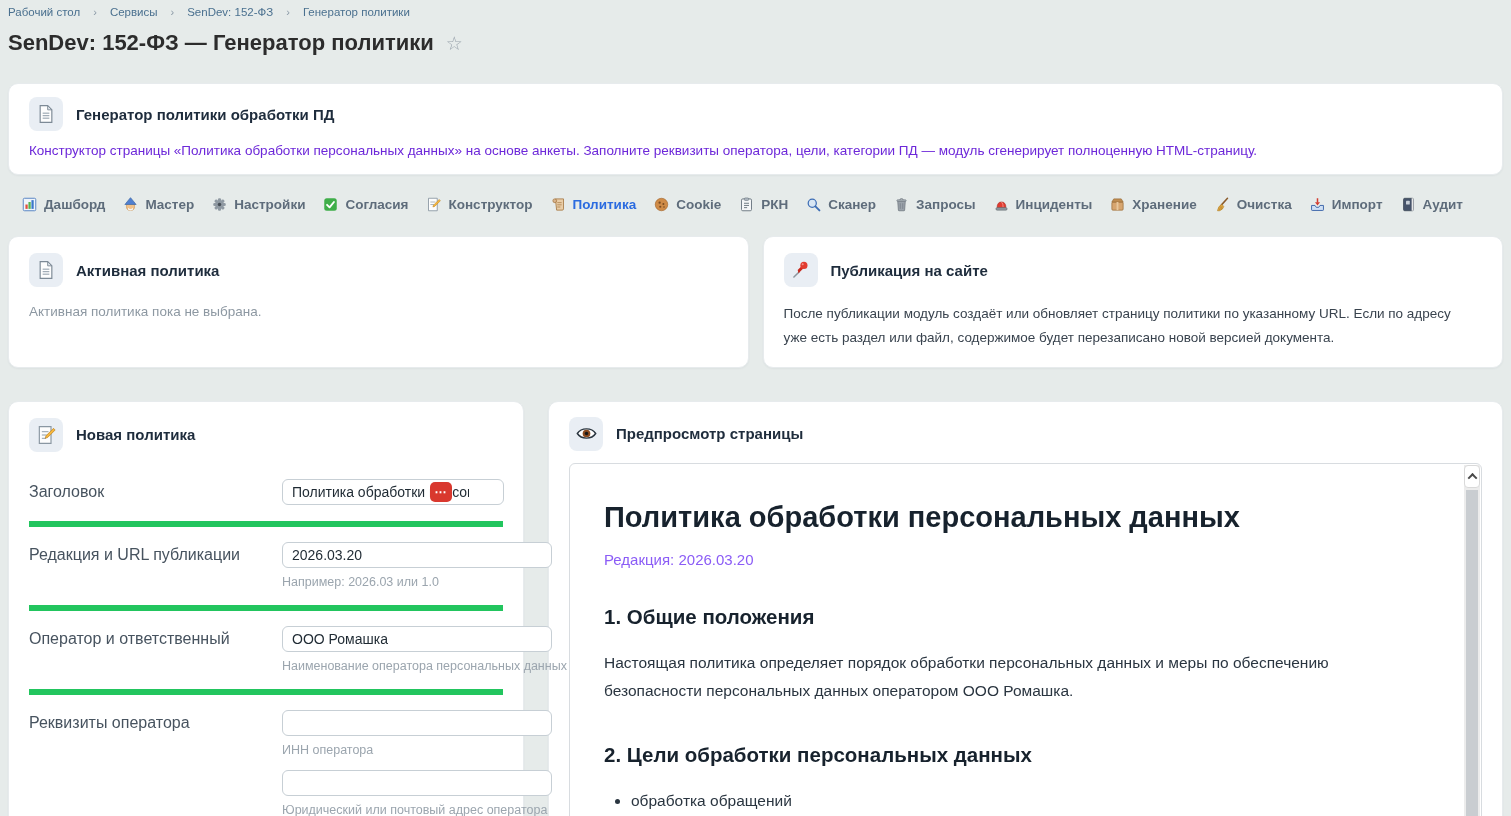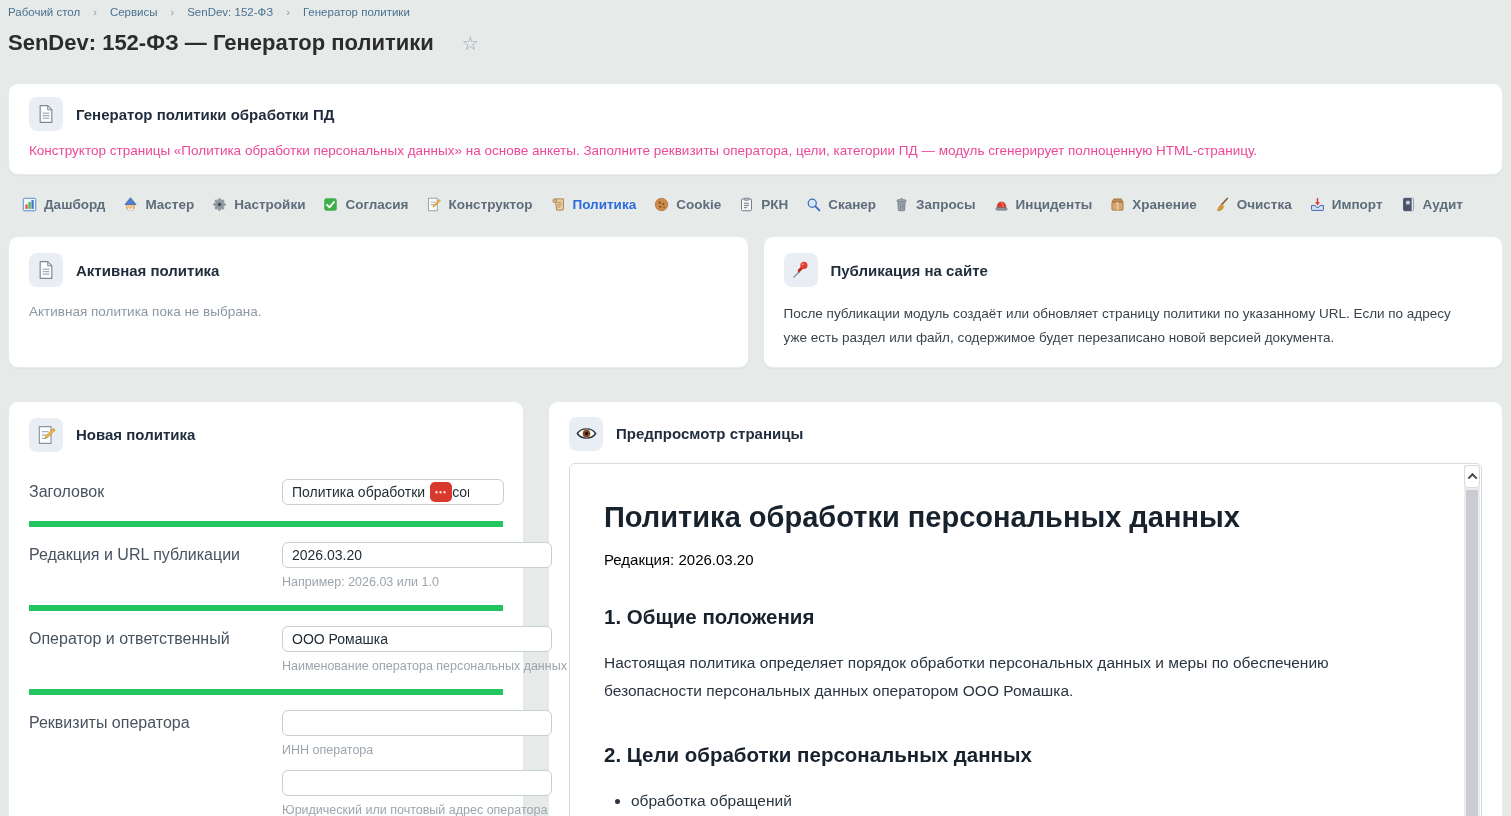--- a/index.html
+++ b/index.html
@@ -10,32 +10,32 @@
     color:#36414d;
   }
   .page { padding:0 8px; }
 
   
   .breadcrumb { display:flex; align-items:center; gap:13px; padding-top:6px; font-size:11.5px; }
   .crumb { color:#4a708f; cursor:pointer; }
   .crumb-sep { color:#8b9aa7; font-size:11px; }
 
   
-  .title-row { display:flex; align-items:center; gap:28px; margin-top:12px; }
+  .title-row { display:flex; align-items:center; gap:12px; margin-top:12px; }
   .page-title { font-size:22px; font-weight:700; color:#2c2c2c; }
   .fav-star { font-size:19px; color:#9aa4ad; cursor:pointer; line-height:1; }
 
   
   .card { background:#fff; border:1px solid #e7ebed; border-radius:10px; box-shadow:0 1px 2px rgba(40,60,80,.05); }
   .card-head { display:flex; align-items:center; gap:13px; }
   .icon-box { width:34px; height:34px; border-radius:8px; background:#e9eef4; display:flex; align-items:center; justify-content:center; flex:none; }
   .card-title { font-size:15px; font-weight:700; color:#1e2c3c; }
 
   .intro-card { margin-top:27px; padding:13px 20px 16px; }
-  .intro-desc { margin-top:12px; font-size:13.5px; color:#ec4899; }
+  .intro-desc { margin-top:12px; font-size:13.5px; color:#6d28d9; }
 
   
   .tabs { display:flex; justify-content:space-between; align-items:center; margin-top:13px; padding:9px 40px 9px 14px; }
   .tab { display:flex; align-items:flex-end; gap:7px; font-size:13.5px; font-weight:700; color:#5e6c7b; cursor:pointer; white-space:nowrap; }
   .tab.active { color:#2b6be0; }
   .tab svg { flex:none; }
 
   .cards-row { display:grid; grid-template-columns:1fr 1fr; gap:14px; margin-top:15px; }
   .cards-row .card { padding:16px 20px; min-height:128px; }
   .muted-body { margin-top:17px; font-size:13.5px; color:#8d98a2; }
@@ -64,21 +64,21 @@
     position:absolute; top:3px; right:52px; width:22px; height:20px;
     background:#d9382e; border-radius:5px; color:#fff; font-weight:700;
     display:flex; align-items:center; justify-content:center; font-size:12px;
     letter-spacing:1px; cursor:pointer; line-height:1;
   }
 
   
   .doc-frame { margin-top:12px; border:1px solid #d8dce0; border-radius:6px 6px 0 0; background:#fff; height:520px; position:relative; overflow:hidden; }
   .doc-content { padding:37px 80px 20px 34px; }
   .doc-h1 { font-size:29px; font-weight:700; color:#17222d; }
-  .doc-revision { margin-top:17px; font-size:15px; color:#000000; }
+  .doc-revision { margin-top:17px; font-size:15px; color:#8b5cf6; }
   .doc-h2 { font-size:20.5px; font-weight:700; color:#17222d; margin-top:37px; }
   .doc-p { margin-top:20px; font-size:15.5px; color:#2a3540; line-height:1.85; max-width:800px; }
   .doc-ul { margin-top:18px; padding-left:27px; font-size:15.5px; color:#2a3540; line-height:2.05; }
 
   
   .v-scrollbar { position:absolute; top:1px; right:1px; bottom:0; width:16px; background:#ececec; }
   .scroll-btn { height:23px; background:#fff; border:1px solid #d9d9d9; border-radius:4px; display:flex; align-items:center; justify-content:center; cursor:pointer; }
   .scroll-chevron { width:7px; height:7px; border-left:2px solid #4a4a4a; border-top:2px solid #4a4a4a; transform:rotate(45deg) translate(1px,1px); }
   .scroll-thumb { position:absolute; top:25px; bottom:0; left:2px; right:2px; background:#c9cdd1; cursor:pointer; }
 </style>

